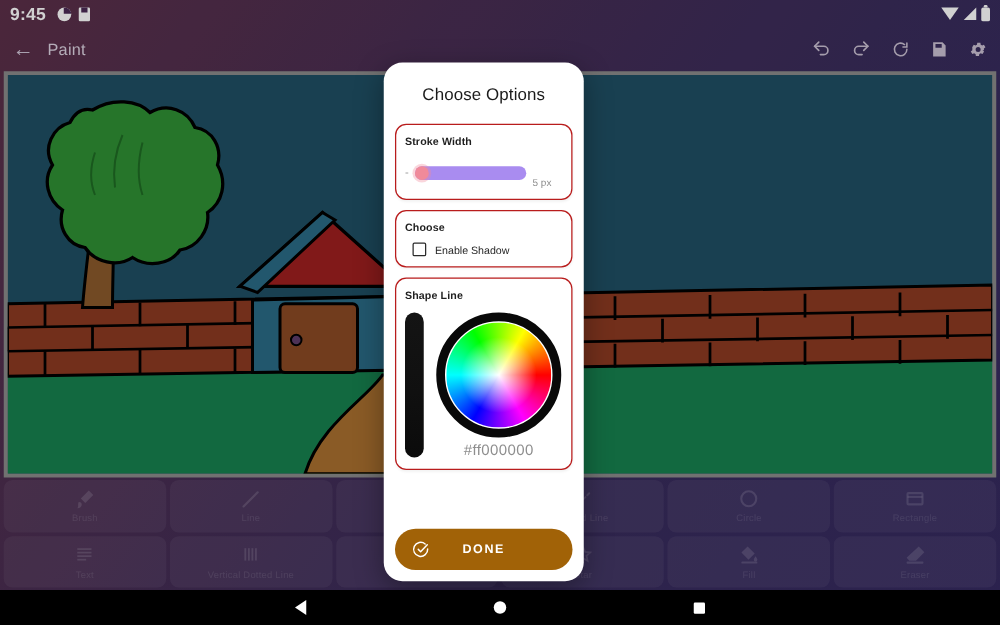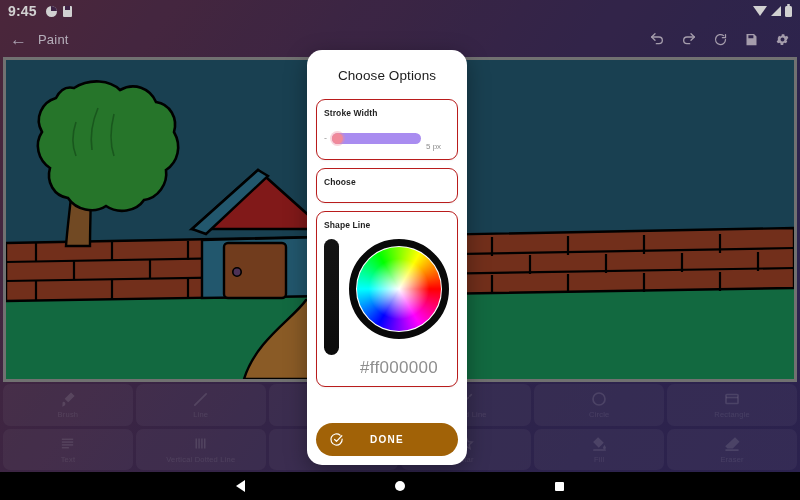--- a/index.html
+++ b/index.html
@@ -164,21 +164,21 @@
     display: flex; align-items: center; justify-content: center;
   }
   .wheel-inner {
     width: 84px; height: 84px; border-radius: 50%;
     background:
       radial-gradient(circle closest-side, rgba(255,255,255,1) 0%, rgba(255,255,255,0) 72%),
       conic-gradient(from 90deg,
         #ff0000 0deg, #ff00ff 60deg, #0000ff 120deg,
         #00ffff 180deg, #00ff00 240deg, #ffff00 300deg, #ff0000 360deg);
   }
-  .hexval { font-size: 17px; color: #8e8e8e; letter-spacing: .3px; margin-top: 17px; }
+  .hexval { font-size: 12px; color: #8e8e8e; letter-spacing: .3px; margin-top: 1px; }
 
   
   .done-btn {
     margin-top: auto;
     height: 33px; border-radius: 17px; background: #a67ef0;
     display: flex; align-items: center; justify-content: center;
     position: relative; color: #ffffff;
   }
   .done-check { position: absolute; left: 13px; display: flex; }
   .done-label {
@@ -420,20 +420,24 @@
       <span class="slider-minus">-</span>
       <span class="slider-track" style="background: rgb(169, 140, 240);">
         <span class="slider-thumb" style="left: 6%; background: rgb(240, 138, 154);"></span>
       </span>
       <span class="slider-value">5 px</span>
     </div>
   </div>
 
   <div class="section">
     <div class="section-label">Choose</div>
+    <div class="check-row">
+      <span class="checkbox"></span>
+      <span class="check-label">Enable Shadow</span>
+    </div>
   </div>
 
   <div class="section">
     <div class="section-label">Shape Line</div>
     <div class="color-body">
       <span class="bright-bar"></span>
       <span class="wheel-wrap">
         <span class="wheel">
           <span class="wheel-inner"></span>
         </span>

